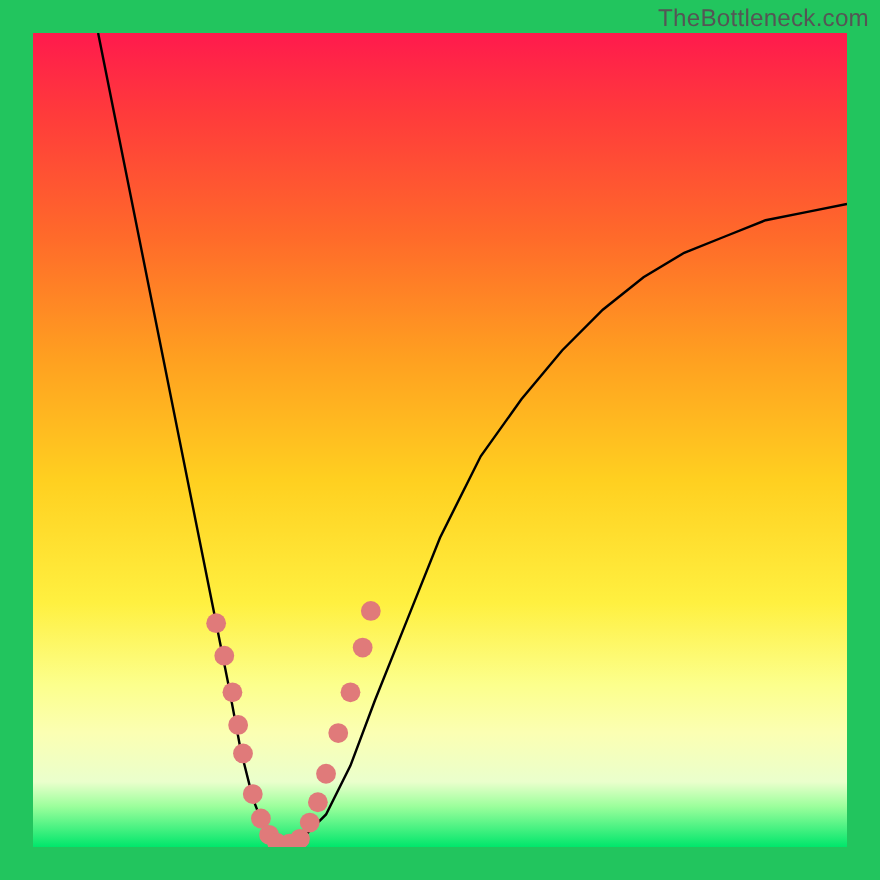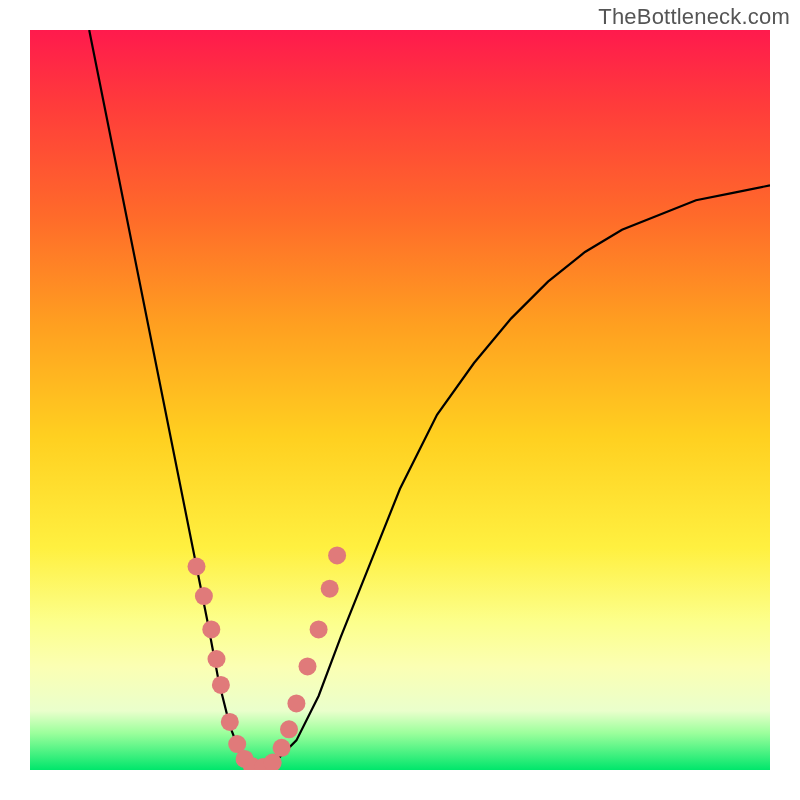--- a/index.html
+++ b/index.html
@@ -9,21 +9,21 @@
     height: 800px;
     overflow: hidden;
     background: #000;
   }
   .frame {
     position: absolute;
     left: 0;
     top: 0;
     width: 800px;
     height: 800px;
-    background: #ffffff;
+    background: #22c55e;
   }
   .plot-bg {
     position: absolute;
     left: 30px;
     top: 30px;
     width: 740px;
     height: 740px;
     background: linear-gradient(to bottom,
       #ff1a4d 0%,
       #ff3b3b 10%,

